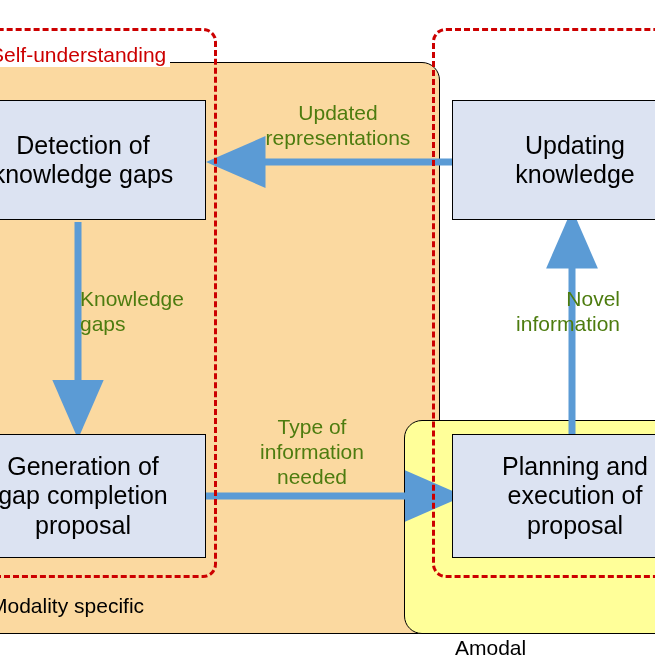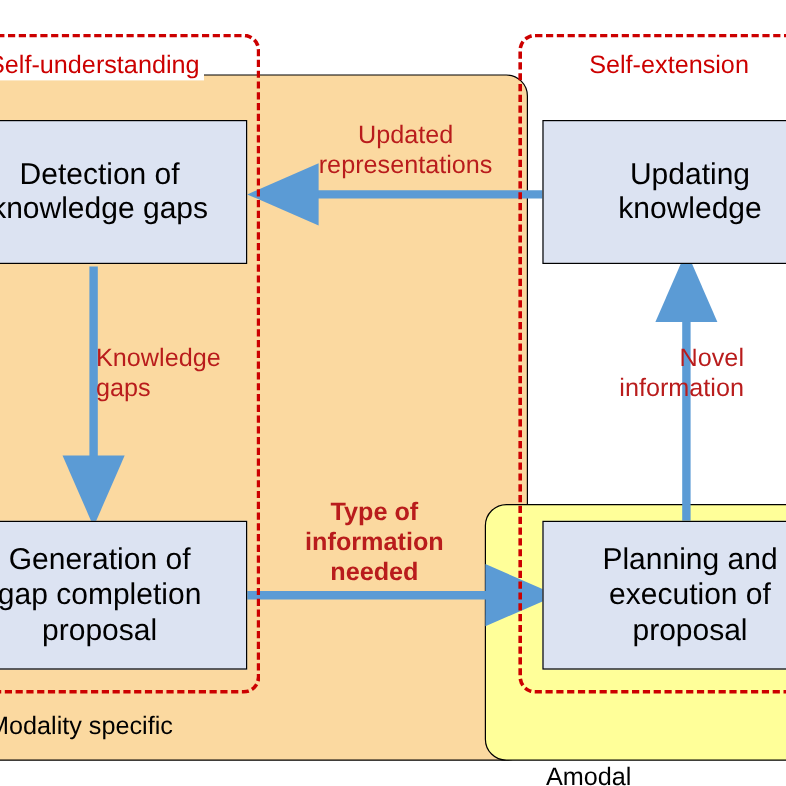--- a/index.html
+++ b/index.html
@@ -96,28 +96,28 @@
   #box-detection { left: -40px; top: 100px;  width: 246px; height: 120px; }
   #box-updating  { left: 452px; top: 100px;  width: 246px; height: 120px; }
   #box-generation{ left: -40px; top: 434px;  width: 246px; height: 124px; }
   #box-planning  { left: 452px; top: 434px;  width: 246px; height: 124px; }
 
   
   .alabel {
     position: absolute;
     font-size: 21px;
     line-height: 1.2;
-    color: #b91c1c;
+    color: #4d7c0f;
     text-align: center;
     white-space: pre-line;
   }
   #label-updated      { left: 238px; top: 100px;  width: 200px; }
   #label-knowledge    { left: 80px;  top: 286px;  width: 160px; text-align: left;}
   #label-novel        { left: 440px; top: 286px;  width: 180px; text-align: right;}
-  #label-typeinfo     { left: 232px; top: 414px;  width: 160px; font-weight: bold; }
+  #label-typeinfo     { left: 232px; top: 414px;  width: 160px; }
 
   
   .arrow { position: absolute; }
   .arrow svg { display: block; }
 </style>
 </head>
 <body>
 
 <div id="canvas">
 
@@ -178,15 +178,14 @@
   <div id="label-typeinfo" class="alabel">Type of
 information
 needed</div>
 
   <div id="modality-label" class="region-label">Modality specific</div>
   <div id="amodal-label" class="region-label">Amodal</div>
 
   <div id="self-understanding-box" class="dashed-box"></div>
   <div id="self-extension-box" class="dashed-box"></div>
   <div id="self-understanding-label" class="dashed-label">Self-understanding</div>
-  <div id="self-extension-label" class="dashed-label">Self-extension</div>
 
 </div>
 
 </body></html>

